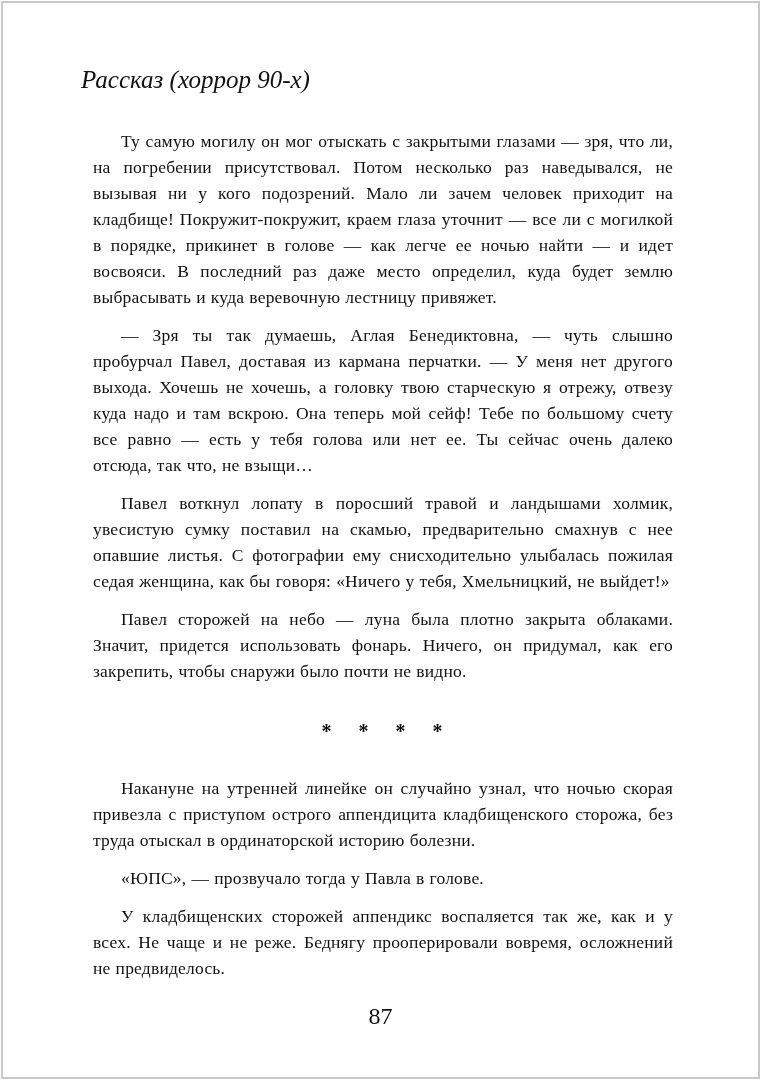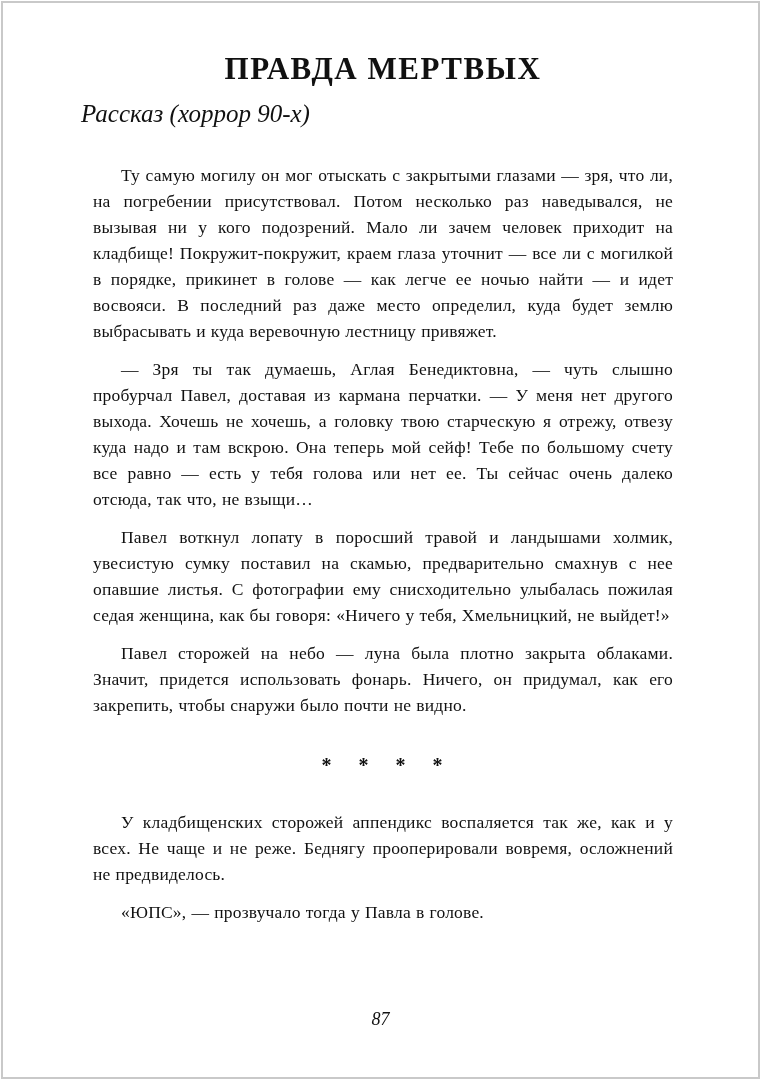--- a/index.html
+++ b/index.html
@@ -63,42 +63,41 @@
     letter-spacing: 2px;
     word-spacing: 18px;
     font-weight: bold;
   }
   .page-number {
     position: absolute;
     left: 0;
     right: 0;
     bottom: 52px;
     text-align: center;
-    font-size: 18px;
+    font-size: 24px;
     line-height: 1;
-    font-style: italic;
   }
 </style>
 </head>
 <body>
 
 <div class="viewport">
   <div class="page-frame"></div>
 
   <div class="text-block">
-    <h1 class="story-title">ПРАВДА МЕРТВЫХ</h1>
     <h2 class="story-subtitle">Рассказ (хоррор 90-х)</h2>
 
     <div class="body-copy">
       <p class="para">Ту самую могилу он мог отыскать с закрытыми глазами — зря, что ли, на погребении присутствовал. Потом несколько раз наведывался, не вызывая ни у кого подозрений. Мало ли зачем человек приходит на кладбище! Покружит-покружит, краем глаза уточнит — все ли с могилкой в порядке, прикинет в голове — как легче ее ночью найти — и идет восвояси. В последний раз даже место определил, куда будет землю выбрасывать и куда веревочную лестницу привяжет.</p>
       <p class="para">— Зря ты так думаешь, Аглая Бенедиктовна, — чуть слышно пробурчал Павел, доставая из кармана перчатки. — У меня нет другого выхода. Хочешь не хочешь, а головку твою старческую я отрежу, отвезу куда надо и там вскрою. Она теперь мой сейф! Тебе по большому счету все равно — есть у тебя голова или нет ее. Ты сейчас очень далеко отсюда, так что, не взыщи…</p>
       <p class="para">Павел воткнул лопату в поросший травой и ландышами холмик, увесистую сумку поставил на скамью, предварительно смахнув с нее опавшие листья. С фотографии ему снисходительно улыбалась пожилая седая женщина, как бы говоря: «Ничего у тебя, Хмельницкий, не выйдет!»</p>
       <p class="para">Павел сторожей на небо — луна была плотно закрыта облаками. Значит, придется использовать фонарь. Ничего, он придумал, как его закрепить, чтобы снаружи было почти не видно.</p>
 
       <div class="scene-separator">* * * *</div>
 
+      <p class="para">Накануне на утренней линейке он случайно узнал, что ночью скорая привезла с приступом острого аппендицита кладбищенского сторожа, без труда отыскал в ординаторской историю болезни.</p>
+      <p class="para">«ЮПС», — прозвучало тогда у Павла в голове.</p>
       <p class="para">У кладбищенских сторожей аппендикс воспаляется так же, как и у всех. Не чаще и не реже. Беднягу прооперировали вовремя, осложнений не предвиделось.</p>
-      <p class="para">«ЮПС», — прозвучало тогда у Павла в голове.</p>
     </div>
   </div>
 
   <div class="page-number">87</div>
 </div>
 
 </body></html>

